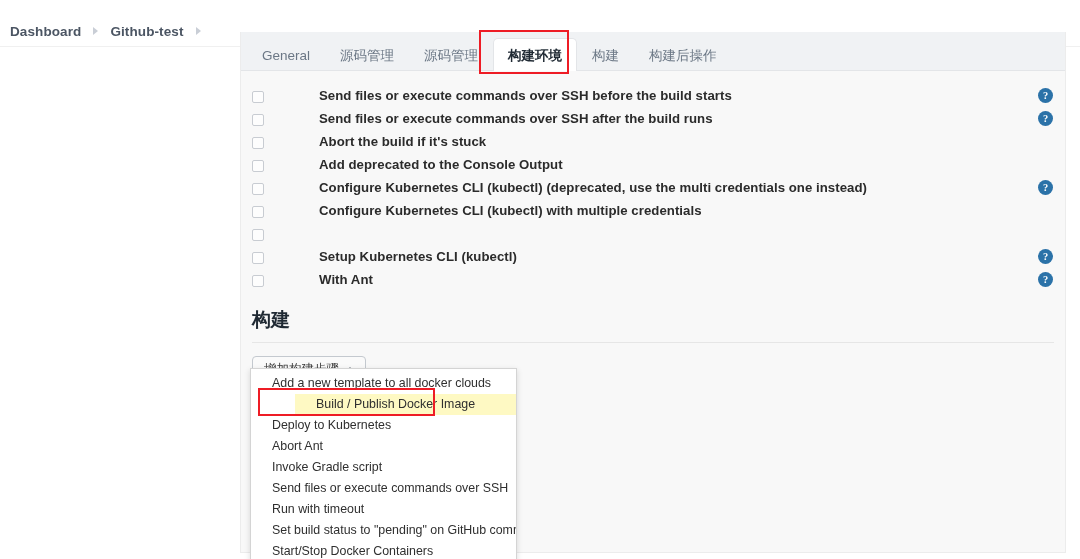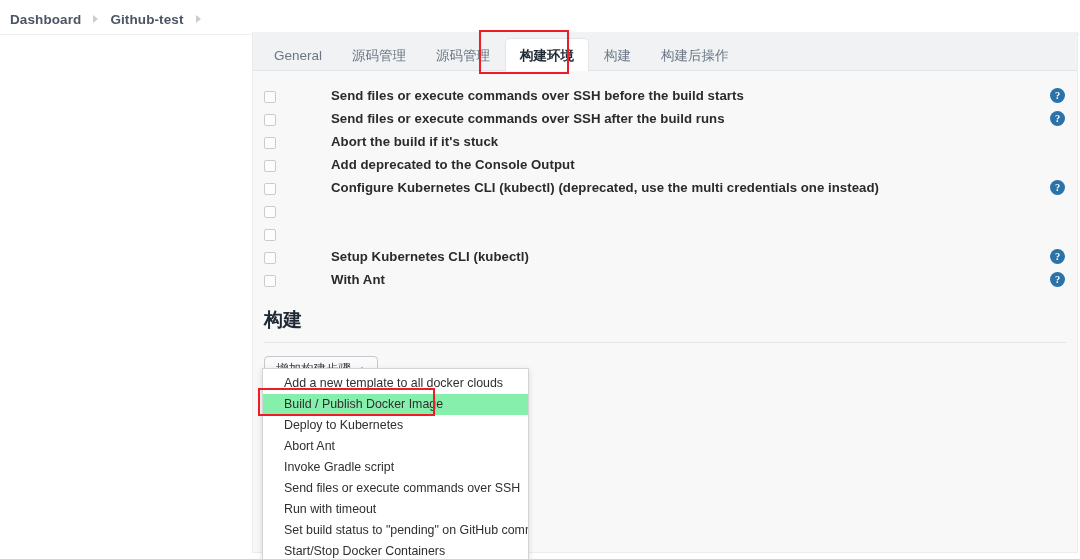--- a/index.html
+++ b/index.html
@@ -16,21 +16,21 @@
   #app {
     position: relative;
     width: 1080px;
     height: 559px;
     background: #ffffff;
   }
 
   
   .breadcrumb-bar {
     position: absolute;
-    left: 0; top: 4px;
+    left: 0; top: 16px;
     width: 1080px; height: 31px;
     background: #ffffff;
     border-bottom: 1px solid #f0f0f0;
     display: flex;
     align-items: center;
     padding-left: 10px;
   }
   .crumb {
     font-size: 13.5px;
     font-weight: bold;
@@ -44,21 +44,21 @@
     width: 0; height: 0;
     border-top: 4px solid transparent;
     border-bottom: 4px solid transparent;
     border-left: 5px solid #c9ced6;
     flex: none;
   }
 
   
   .config-panel {
     position: absolute;
-    left: 252px; top: 32px;
+    left: 240px; top: 32px;
     width: 826px; height: 521px;
     background: #f8f8f8;
     border: 1px solid #ececec;
     border-top: none;
   }
 
   
   .tab-strip {
     position: relative;
     height: 39px;
@@ -193,21 +193,21 @@
   }
   .menu-item {
     height: 21px;
     line-height: 21px;
     padding-left: 21px;
     font-size: 12.4px;
     color: #2f2f2f;
     white-space: nowrap;
     cursor: pointer;
   }
-  .menu-item.highlighted { background: #86efac; }
+  .menu-item.highlighted { background: #fef9c3; margin-left: 44px; }
   
   .menu-annot {
     position: absolute;
     left: 258px; top: 388px;
     width: 177px; height: 28px;
     border: 2px solid #ee1c25;
     pointer-events: none;
     z-index: 7;
   }
 </style>
@@ -259,20 +259,21 @@
       </div>
 
       <div class="option-row">
         <span class="cb"></span>
         <span class="option-label">Configure Kubernetes CLI (kubectl) (deprecated, use the multi credentials one instead)</span>
         <span class="help-icon">?</span>
       </div>
 
       <div class="option-row">
         <span class="cb"></span>
+        <span class="option-label">Configure Kubernetes CLI (kubectl) with multiple credentials</span>
       </div>
 
       <div class="option-row">
         <span class="cb"></span>
       </div>
 
       <div class="option-row">
         <span class="cb"></span>
         <span class="option-label">Setup Kubernetes CLI (kubectl)</span>
         <span class="help-icon">?</span>

